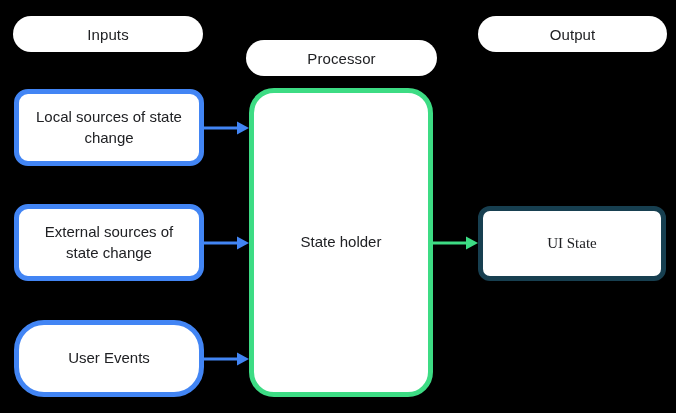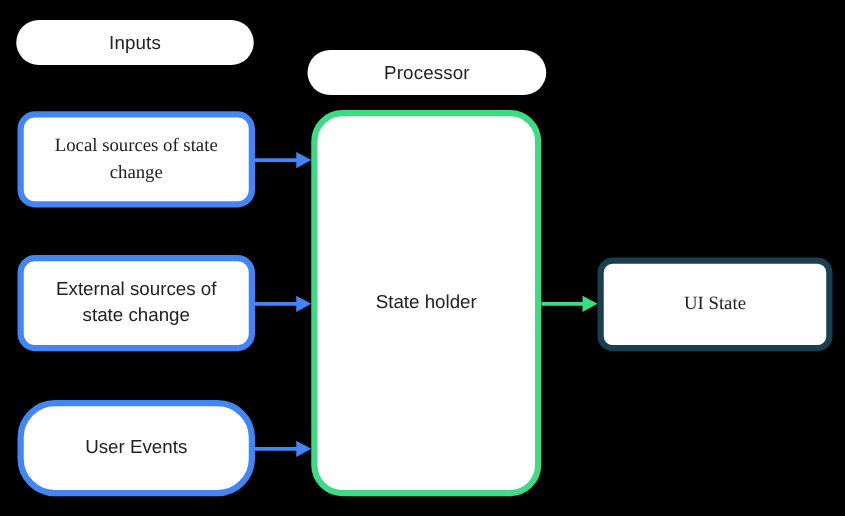--- a/index.html
+++ b/index.html
@@ -90,22 +90,25 @@
 <body>
 
 <div class="canvas">
 
   <div class="pill pill-inputs">
     <span class="label">Inputs</span>
   </div>
   <div class="pill pill-processor">
     <span class="label">Processor</span>
   </div>
+  <div class="pill pill-output">
+    <span class="label">Output</span>
+  </div>
 
-  <div class="node node-input node-local" style="border-color: rgb(66, 133, 244); font-family: Liberation Serif, serif;">
+  <div class="node node-input node-local" style="border-color: rgb(66, 133, 244);">
     <span class="label">Local sources of state
 change</span>
   </div>
   <div class="node node-input node-external" style="border-color: rgb(66, 133, 244);">
     <span class="label">External sources of
 state change</span>
   </div>
   <div class="node node-input node-events" style="border-color: rgb(66, 133, 244); border-radius: 30px;">
     <span class="label">User Events</span>
   </div>

